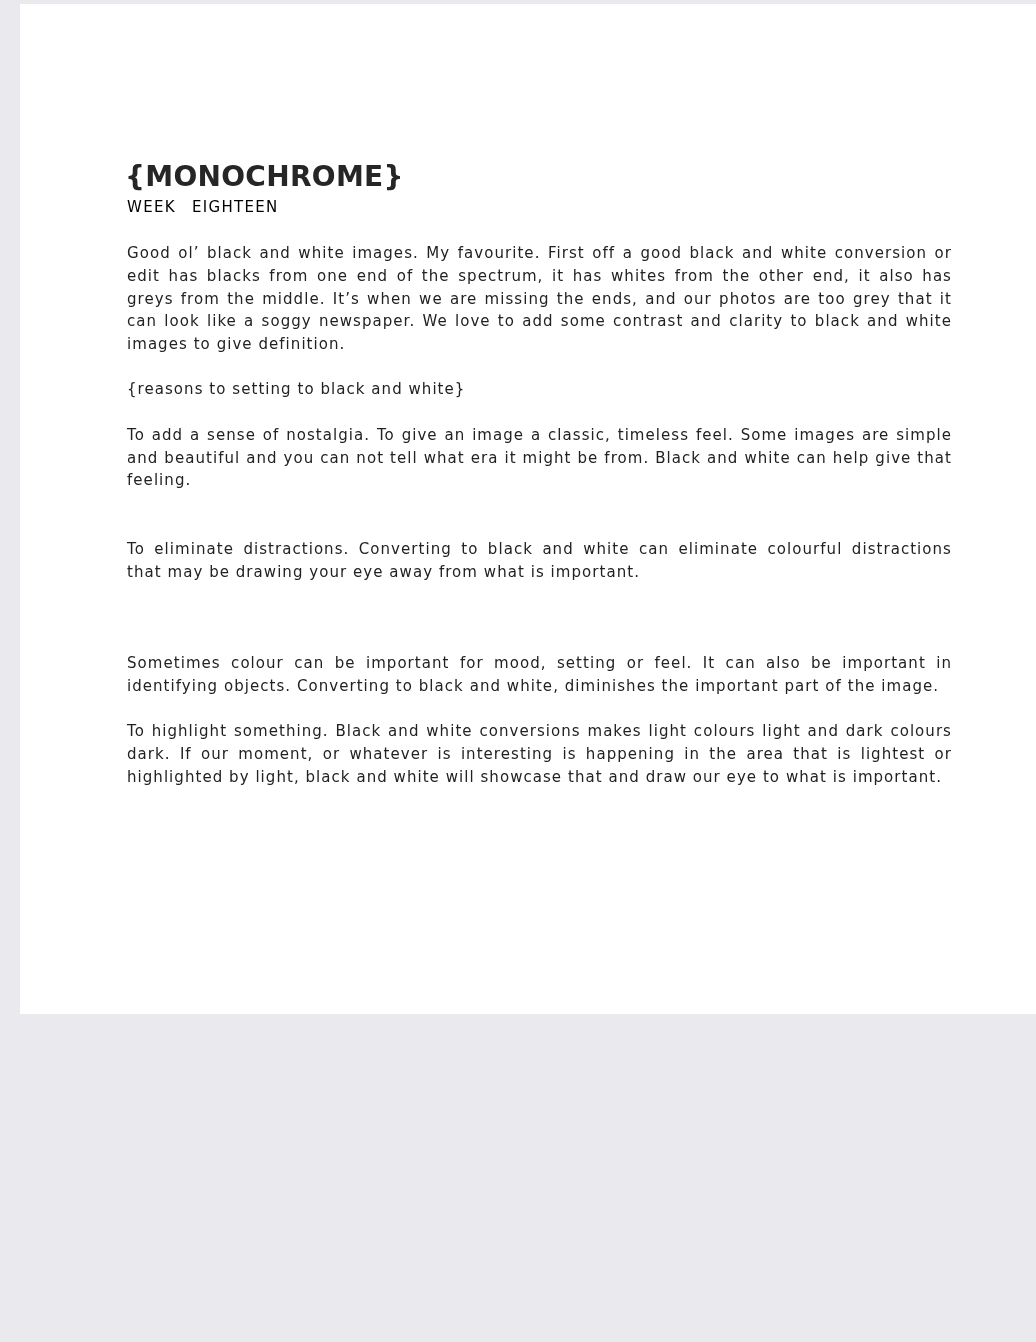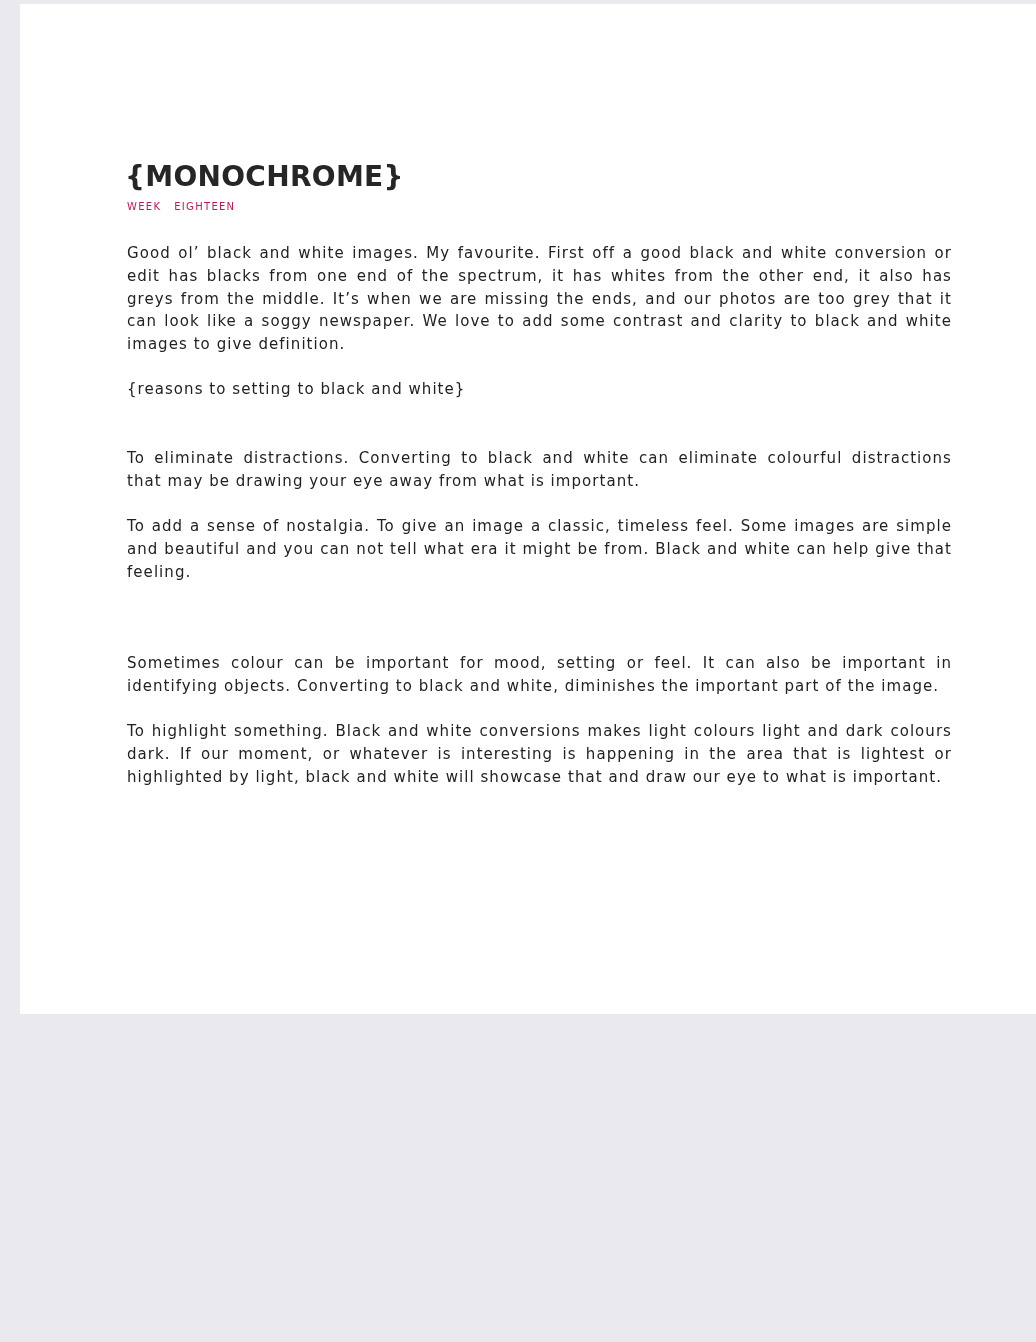--- a/index.html
+++ b/index.html
@@ -25,23 +25,23 @@
   .title {
     font-family: "DejaVu Sans", sans-serif;
     font-weight: bold;
     font-size: 28px;
     letter-spacing: 0.3px;
     color: #262626;
     margin: 0;
     line-height: 36px;
   }
   .subtitle {
-    font-size: 10px;
+    font-size: 15px;
     letter-spacing: 1.3px;
-    color: #be185d;
+    color: #000000;
     margin: 3px 0 0 2px;
     line-height: 18px;
     word-spacing: 2px;
   }
   .para {
     font-size: 15px;
     letter-spacing: 1.05px;
     line-height: 22.8px;
     text-align: justify;
     margin: 0 0 0 2px;
@@ -55,18 +55,18 @@
 </style>
 </head>
 <body>
 
 <div class="page">
   <div class="content">
     <h1 class="title">{MONOCHROME}</h1>
     <div class="subtitle" style="white-space: pre;">WEEK  EIGHTEEN</div>
     <p class="para p-intro">Good ol’ black and white images. My favourite. First off a good black and white conversion or edit has blacks from one end of the spectrum, it has whites from the other end, it also has greys from the middle. It’s when we are missing the ends, and our photos are too grey that it can look like a soggy newspaper. We love to add some contrast and clarity to black and white images to give definition.</p>
     <p class="para p-heading">{reasons to setting to black and white}</p>
+    <p class="para p-r2">To add a sense of nostalgia. To give an image a classic, timeless feel. Some images are simple and beautiful and you can not tell what era it might be from. Black and white can help give that feeling.</p>
     <p class="para p-r1">To eliminate distractions. Converting to black and white can eliminate colourful distractions that may be drawing your eye away from what is important.</p>
-    <p class="para p-r2">To add a sense of nostalgia. To give an image a classic, timeless feel. Some images are simple and beautiful and you can not tell what era it might be from. Black and white can help give that feeling.</p>
     <p class="para p-end">Sometimes colour can be important for mood, setting or feel. It can also be important in identifying objects. Converting to black and white, diminishes the important part of the image.</p>
     <p class="para p-r3">To highlight something. Black and white conversions makes light colours light and dark colours dark. If our moment, or whatever is interesting is happening in the area that is lightest or highlighted by light, black and white will showcase that and draw our eye to what is important.</p>
   </div>
 </div>
 
 </body></html>

